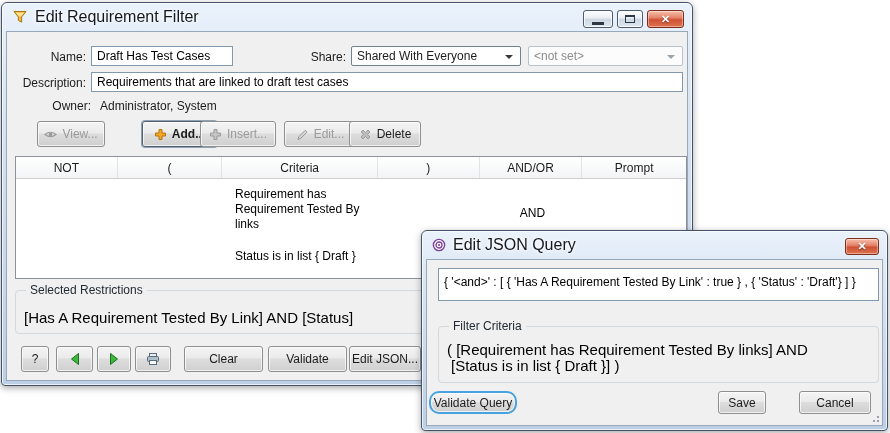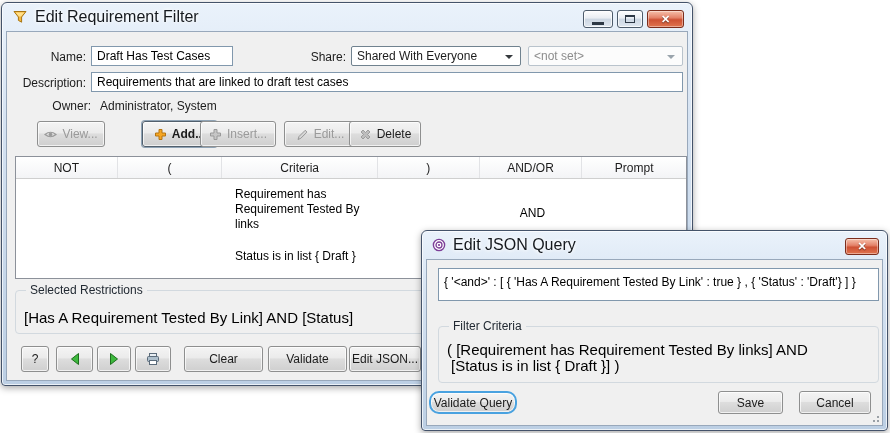--- a/index.html
+++ b/index.html
@@ -233,21 +233,21 @@
 
       <div class="groupbox" style="left:11px; top:66px; width:441px; height:57px;">
         <span class="legend">Filter Criteria</span>
         <div class="gb-text" style="left:8px; top:14px;">( [Requirement has Requirement Tested By links]  AND</div>
         <div class="gb-text" style="left:12px; top:30px;">[Status is in list { Draft }] )</div>
       </div>
 
       <div class="btn focus-blue" style="left:2px; top:131px; width:88px; height:23px;">
         <span>Validate Query</span>
       </div>
-      <div class="btn" style="left:291px; top:131px; width:65px; height:23px;">
+      <div class="btn" style="left:291px; top:131px; width:48px; height:23px;">
         <span>Save</span>
       </div>
       <div class="btn" style="left:372px; top:131px; width:72px; height:23px;">
         <span>Cancel</span>
       </div>
       <div class="resize-grip">
           <i></i>
           <i></i>
           <i></i>
         </div>

